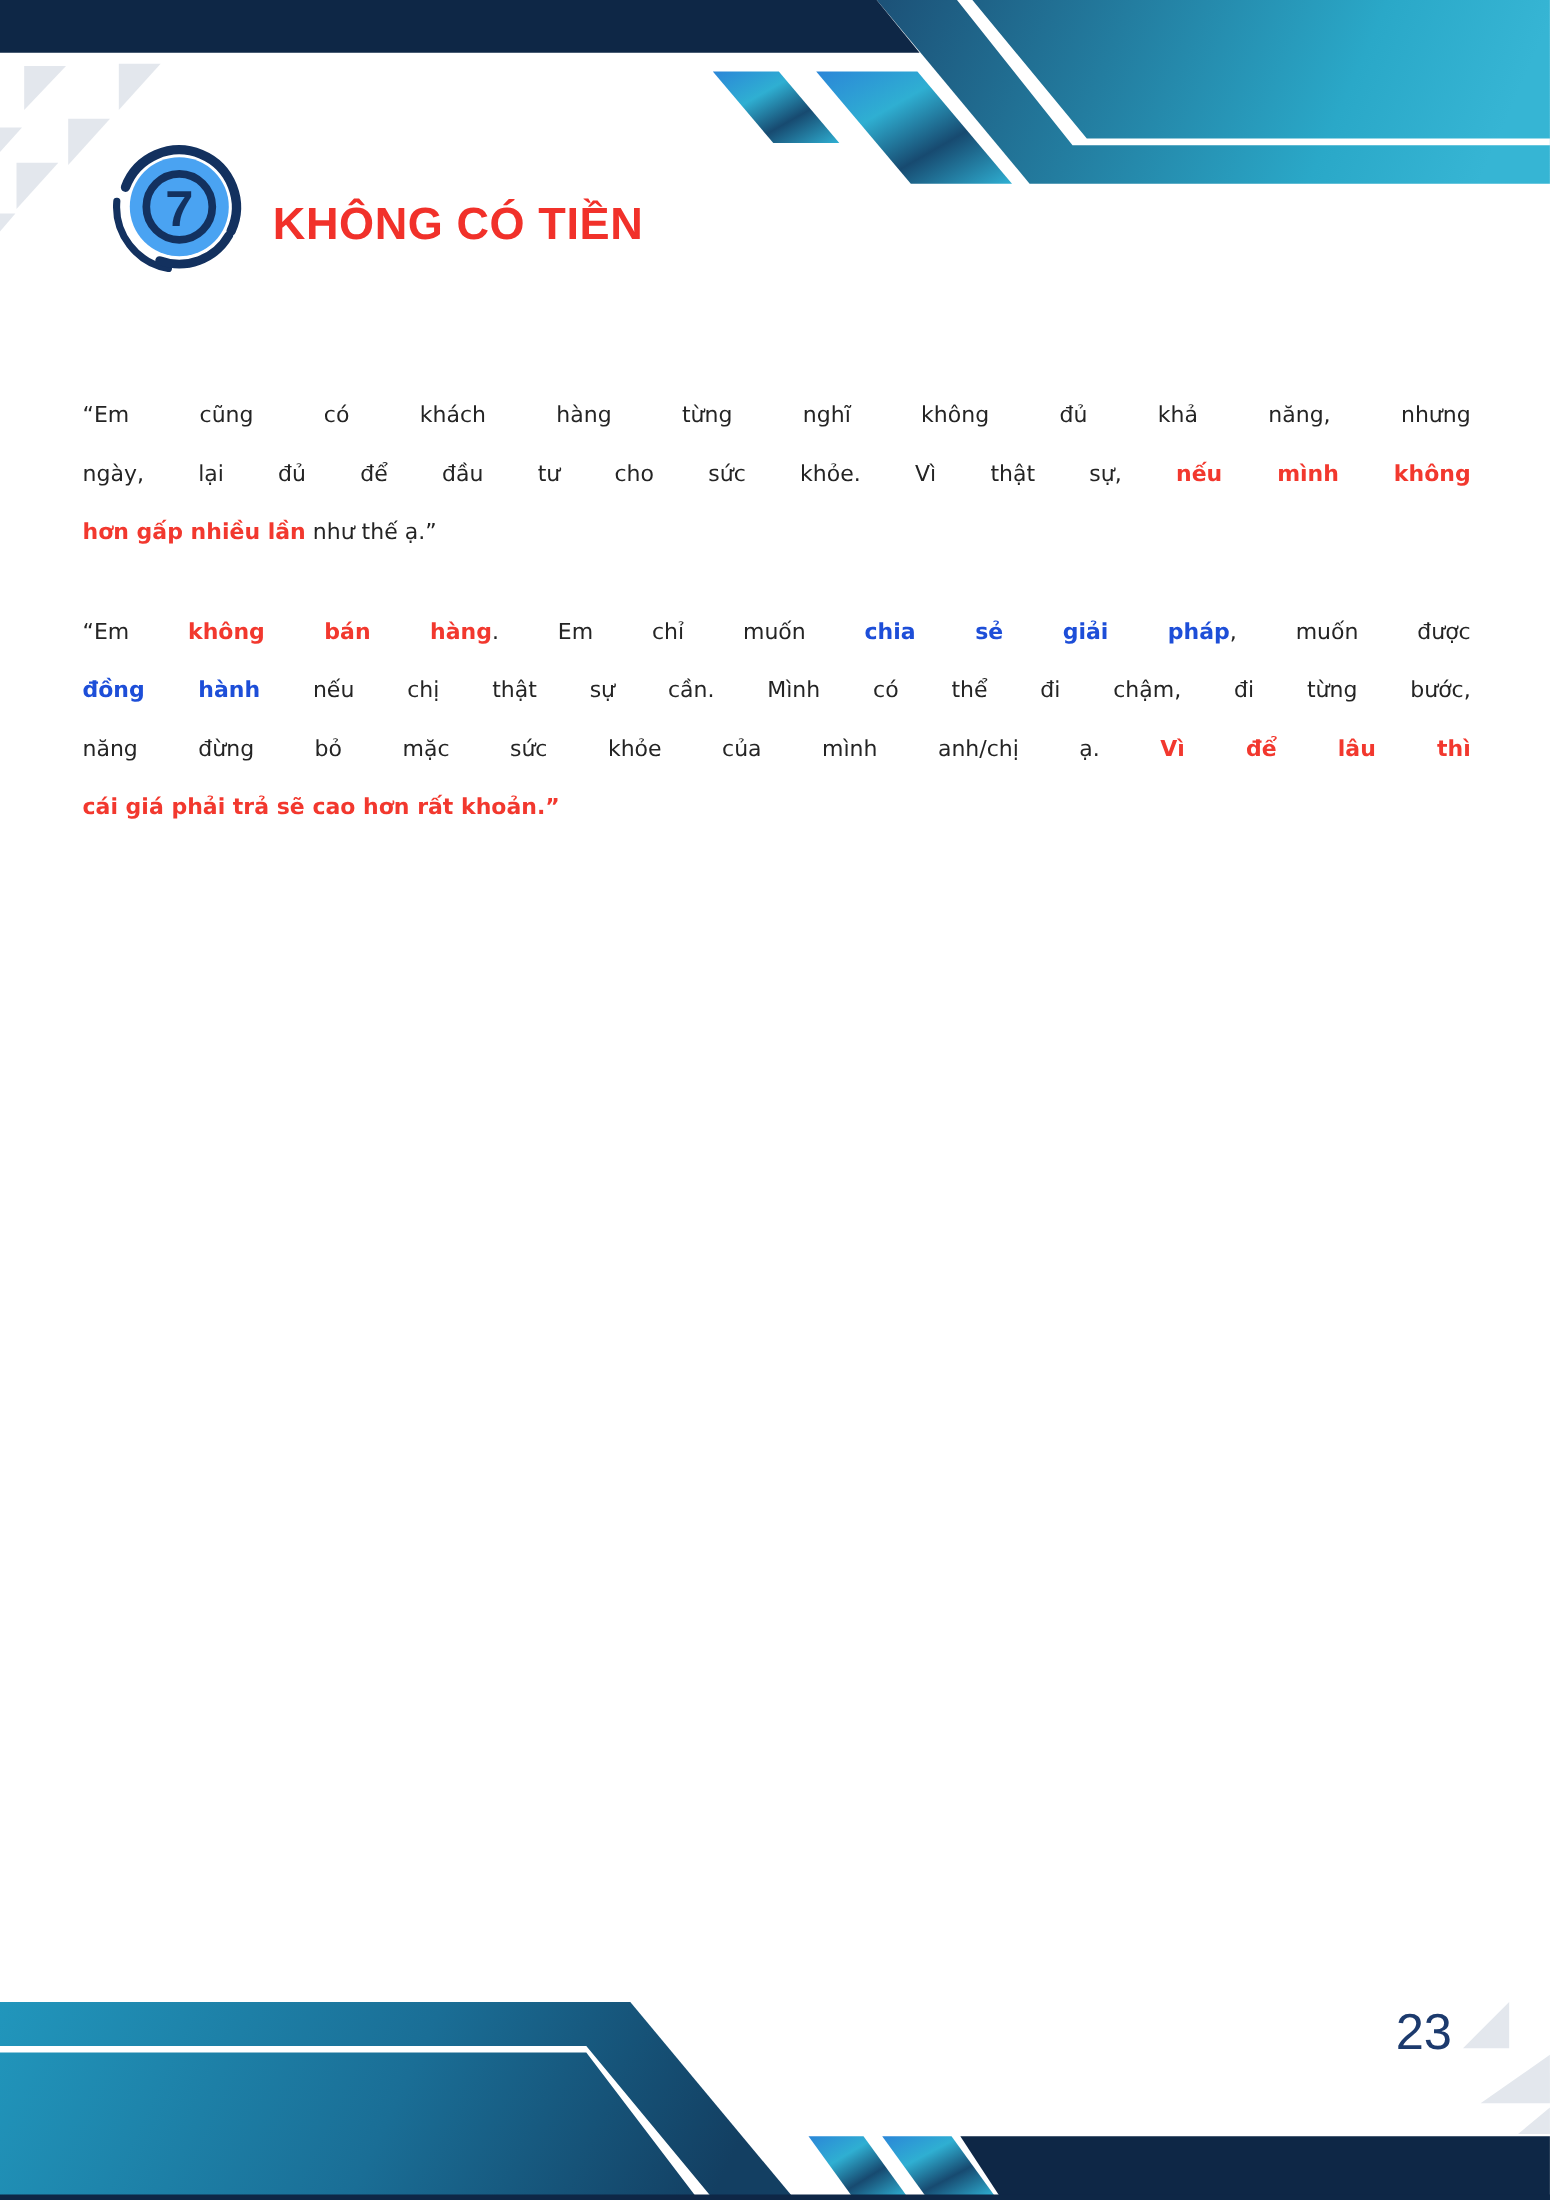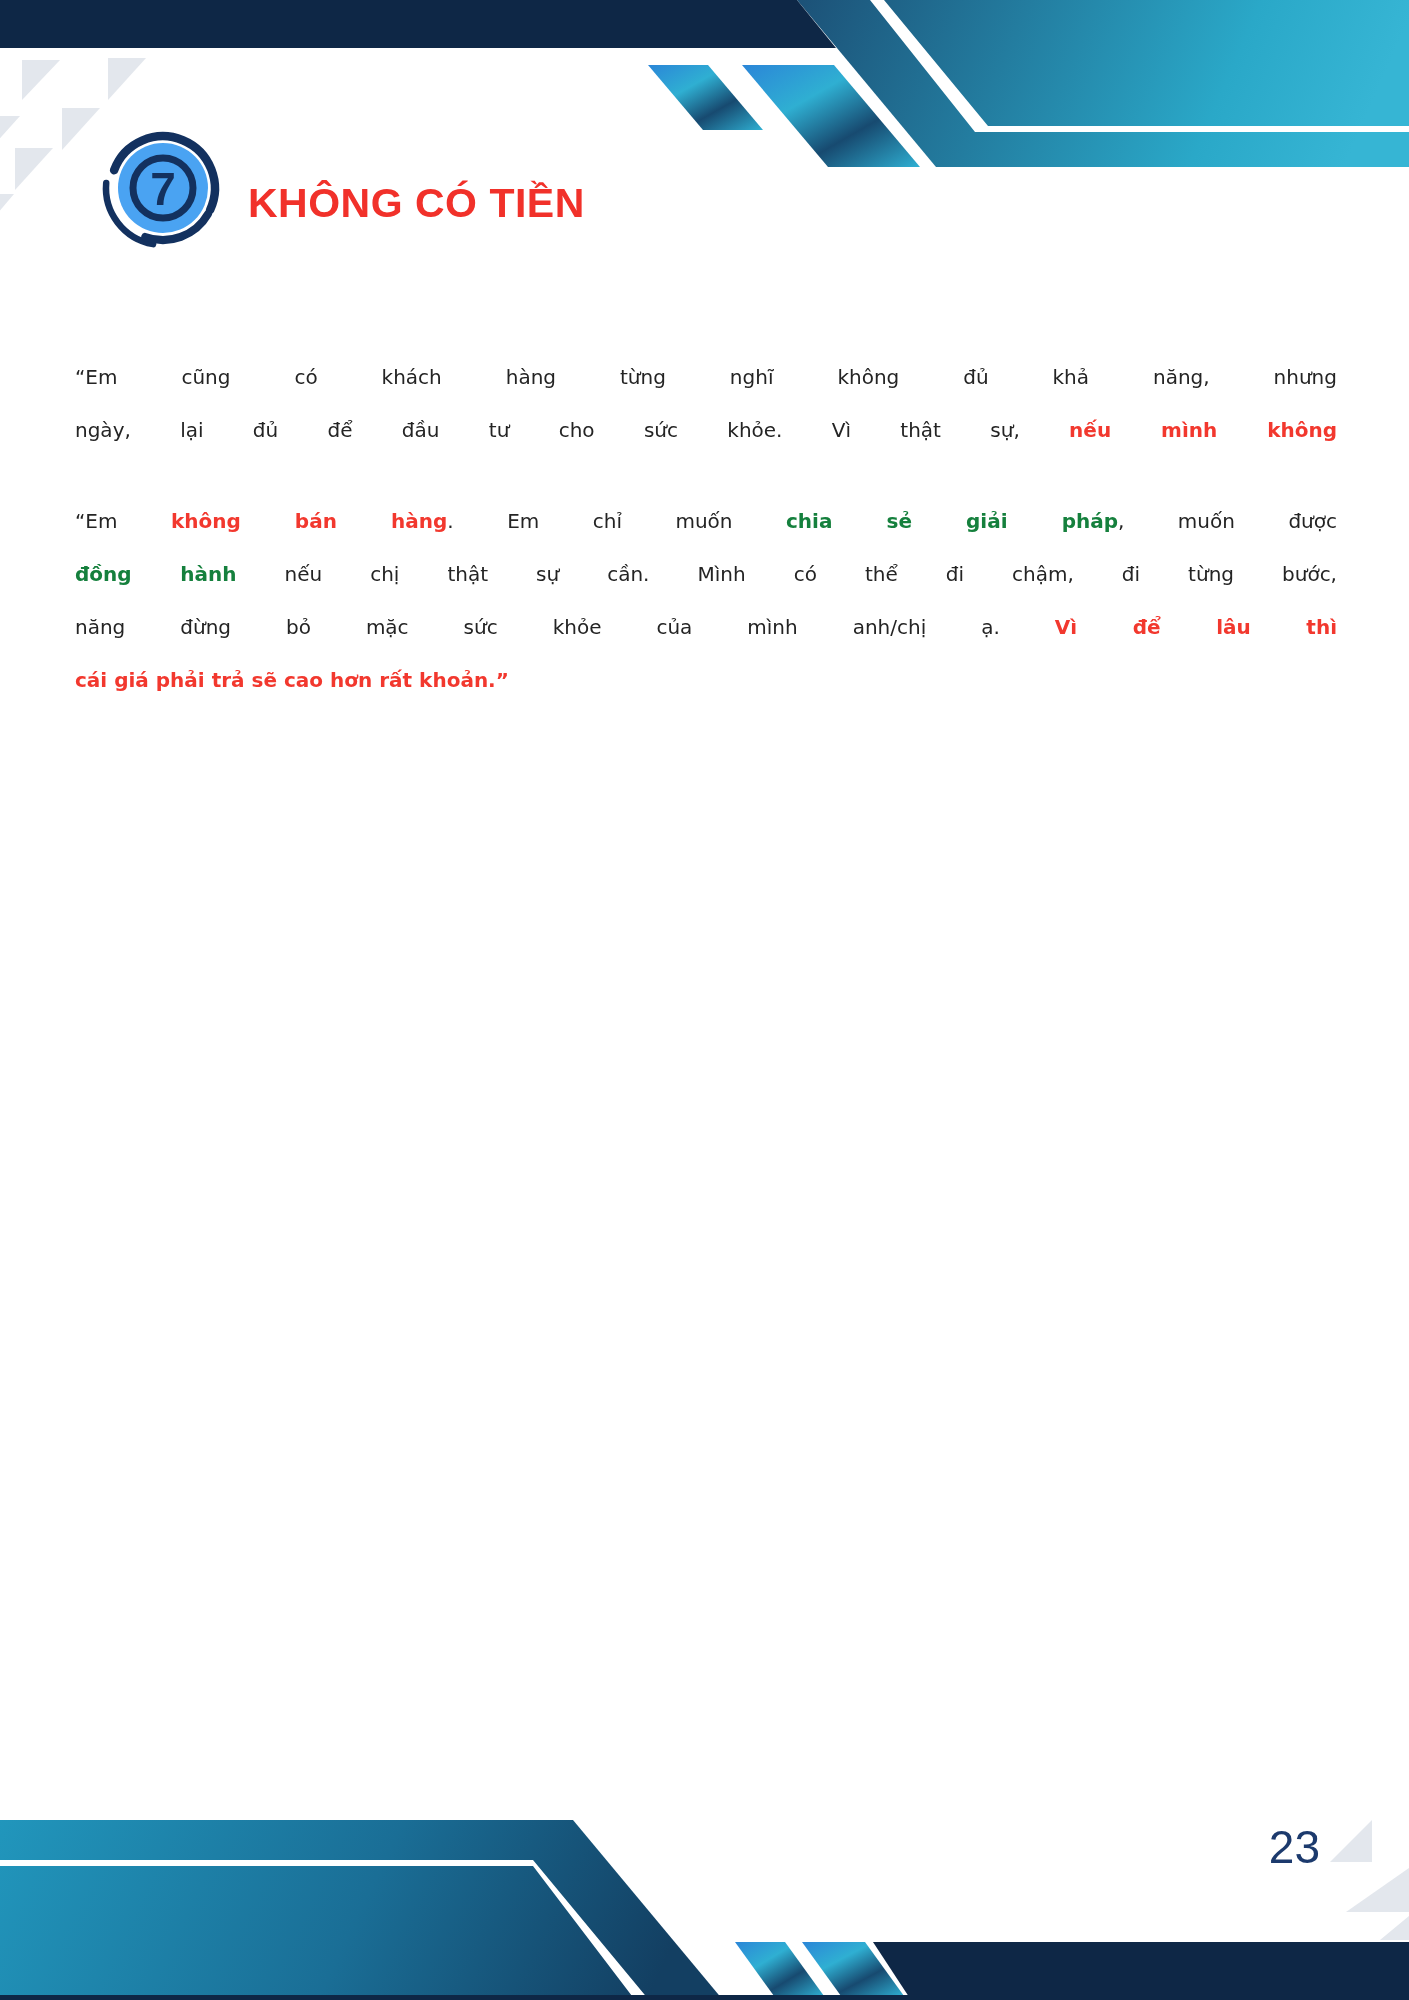--- a/index.html
+++ b/index.html
@@ -25,21 +25,21 @@
   .para .line{
     text-align:justify;
     text-align-last:justify;
     -moz-text-align-last:justify;
     line-height:53px;
   }
   .para .line.last{text-align-last:left;-moz-text-align-last:left;}
   .para + .para{margin-top:38px;}
   .seg-n {color:#242424;font-weight:400;}
   .seg-rb{color:#f2382e;font-weight:700;}
-  .seg-bb{color:#15803d;font-weight:700;}
+  .seg-bb{color:#1d4ed8;font-weight:700;}
   .page-number{
     position:absolute;right:89px;top:1820px;z-index:2;
     font-size:46px;color:#1c3a6d;font-weight:400;
     font-family:"Liberation Sans",sans-serif;
   }
 </style>
 </head>
 <body>
 
 <div class="page">
@@ -103,20 +103,21 @@
       <text x="65" y="64" text-anchor="middle" dominant-baseline="central" font-family="Liberation Sans, sans-serif" font-size="46" font-weight="bold" fill="#13315f">7</text>
     </svg>
   </div>
 
   <div class="title">KHÔNG CÓ TIỀN</div>
 
   <div class="body-text">
       <div class="para">
         <div class="line"><span class="seg-n">“Em cũng có khách hàng từng nghĩ không đủ khả năng, nhưng</span></div>
         <div class="line"><span class="seg-n">ngày, lại đủ để đầu tư cho sức khỏe. Vì thật sự, </span><span class="seg-rb">nếu mình không</span></div>
+        <div class="line last"><span class="seg-rb">hơn gấp nhiều lần</span><span class="seg-n"> như thế ạ.”</span></div>
       </div>
       <div class="para">
         <div class="line"><span class="seg-n">“Em </span><span class="seg-rb">không bán hàng</span><span class="seg-n">. Em chỉ muốn </span><span class="seg-bb">chia sẻ giải pháp</span><span class="seg-n">, muốn được</span></div>
         <div class="line"><span class="seg-bb">đồng hành</span><span class="seg-n"> nếu chị thật sự cần. Mình có thể đi chậm, đi từng bước,</span></div>
         <div class="line"><span class="seg-n">năng đừng bỏ mặc sức khỏe của mình anh/chị ạ. </span><span class="seg-rb">Vì để lâu thì</span></div>
         <div class="line last"><span class="seg-rb">cái giá phải trả sẽ cao hơn rất khoản.”</span></div>
       </div>
     </div>
 
   <div class="page-number">23</div>

